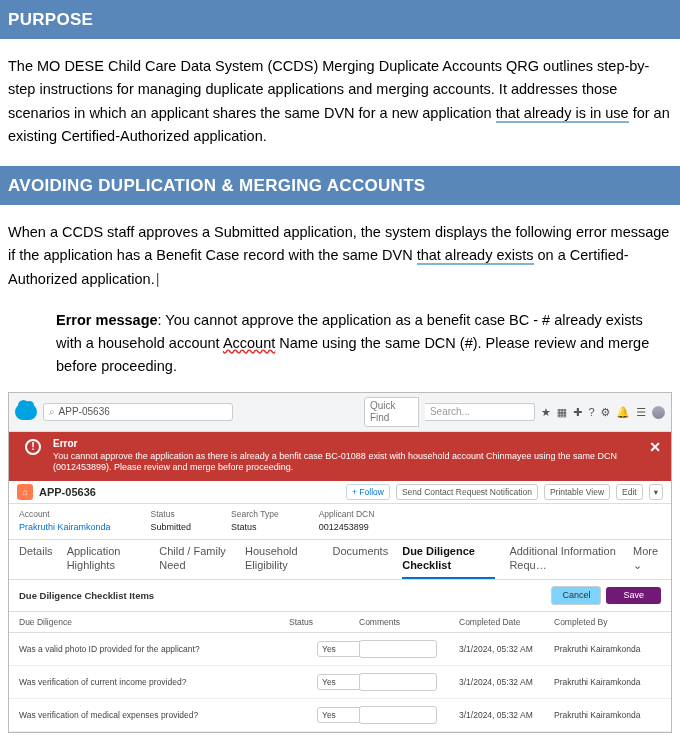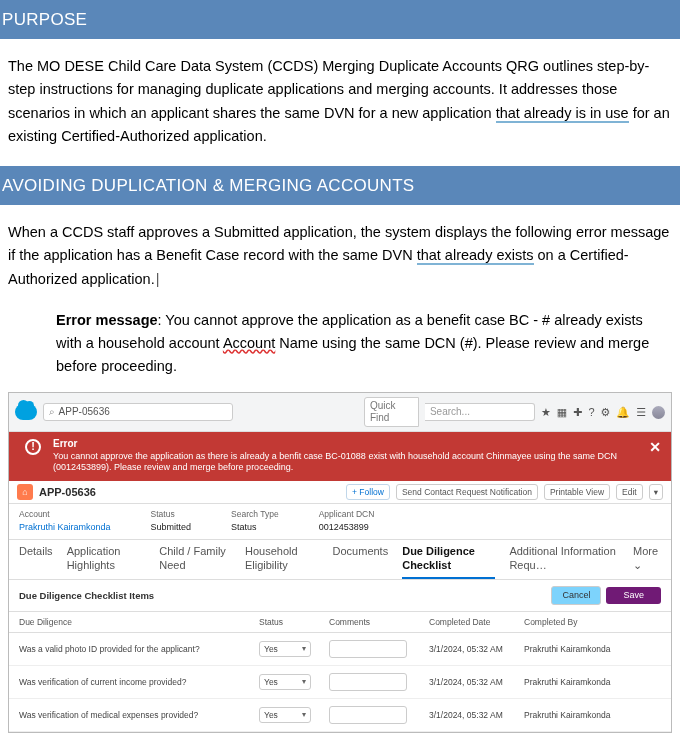--- a/index.html
+++ b/index.html
@@ -1,17 +1,17 @@
 <!DOCTYPE html>
 <html><head>
   <meta charset="utf-8">
   <style>
     * { box-sizing: border-box; margin: 0; padding: 0; }
     body { font-family: 'Segoe UI', Arial, sans-serif; width: 680px; background: #fff; color: #000; font-size: 14.5px; line-height: 1.6; }
-    .section-header { background: #5a87b9; color: #fff; padding: 6px 2px; font-weight: normal; font-size: 17px; text-transform: uppercase; letter-spacing: 0.3px; font-variant: small-caps; }
+    .section-header { background: #5a87b9; color: #fff; padding: 6px 8px; font-weight: bold; font-size: 17px; text-transform: uppercase; letter-spacing: 0.3px; font-variant: small-caps; }
     .para { margin: 16px 8px 18px 8px; }
     .underline-blue { border-bottom: 2px solid #7fb3d5; }
     .error-para { margin: 14px 8px 14px 56px; }
     .bold { font-weight: 700; }
     .red-squiggle { text-decoration: underline wavy #d33; }
     .cursor::after { content: "|"; margin-left: 1px; color: #555; }
 
     
     .shot { margin: 4px 8px; border: 1px solid #bbb; font-size: 10px; line-height: 1.2; color: #333; background: #eef1f2; }
     .sf-top { display: flex; align-items: center; background: #f3f4f5; padding: 4px 6px; gap: 6px; border-bottom: 1px solid #ddd; }
@@ -51,28 +51,28 @@
     .tabs .tab { padding-bottom: 5px; border-bottom: 2px solid transparent; }
     .tabs .tab.active { color: #111; font-weight: 700; border-bottom-color: #0070d2; }
 
     .ddci { background: #fff; padding: 6px 10px; display: flex; align-items: center; border-bottom: 1px solid #ddd; }
     .ddci-title { font-weight: 700; font-size: 9.5px; }
     .ddci .spacer { flex: 1; }
     .btn-cancel { font-size: 9px; padding: 3px 10px; border: 1px solid #ccc; border-radius: 3px; background: #7dd3fc; margin-right: 5px; }
     .btn-save { font-size: 9px; padding: 3px 17px; border: none; border-radius: 3px; background: #701a75; color: #fff; }
 
     .thead { background: #fff; display: flex; font-size: 8.5px; color: #555; padding: 5px 10px; border-bottom: 1px solid #ddd; }
-    .col-dd { width: 240px; }
+    .col-dd { width: 270px; }
     .col-st { width: 70px; }
     .col-cm { width: 100px; }
     .col-cd { width: 95px; }
     .col-cb { flex: 1; }
 
     .trow { background: #fff; display: flex; font-size: 8.5px; color: #444; padding: 7px 10px; border-bottom: 1px solid #eee; align-items: center; }
-    .sel { width: 52px; border: 1px solid #ccc; border-radius: 3px; padding: 2px 4px; display: flex; justify-content: space-between; align-items: center; background: #fff; }
+    .sel { width: 52px; border: 1px solid #ccc; border-radius: 3px; padding: 2px 4px; display: flex; justify-content: space-between; align-items: center; background: #fff; margin-left: 28px; }
     .sel .caret { font-size: 8px; color: #666; }
     .cmbox { width: 78px; height: 18px; border: 1px solid #ccc; border-radius: 3px; background: #fff; }
 
     .after-para { margin: 14px 8px; }
   </style>
 </head>
 <body>
 
 <div class="section-header">Purpose</div>
 

